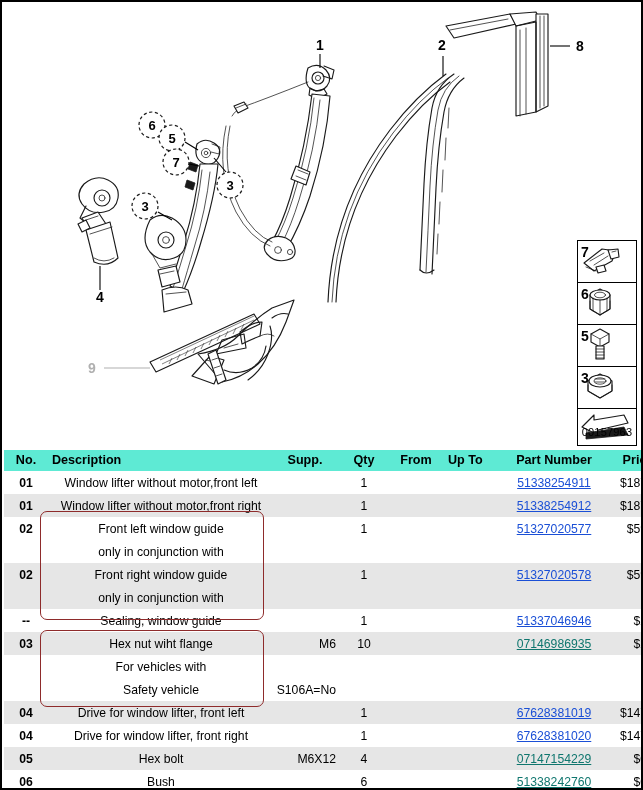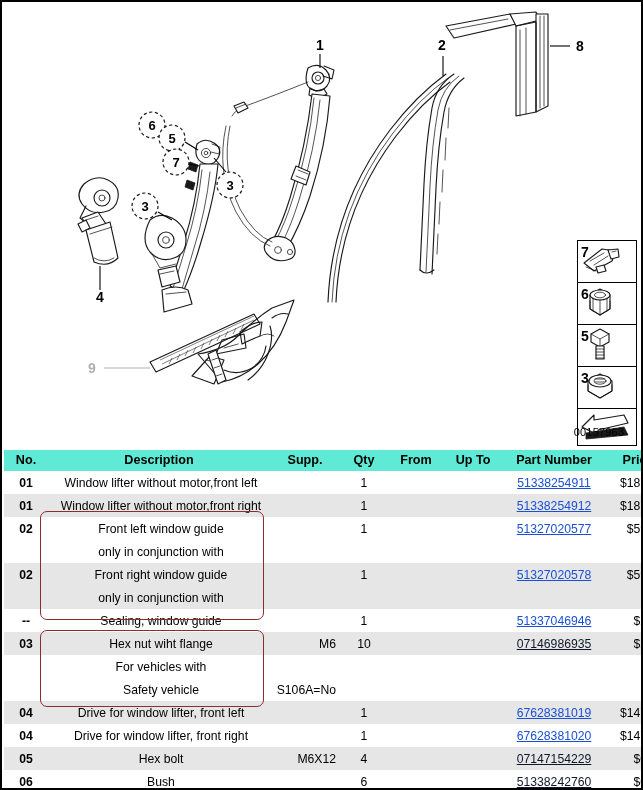--- a/index.html
+++ b/index.html
@@ -95,21 +95,21 @@
   }
   .detail-cell .dart {
     position: absolute;
     left: 14px; top: 2px;
     width: 44px; height: 38px;
   }
   .detail-cell.arrow-cell { height: 36px; }
   .detail-cell.arrow-cell .dart { left: 3px; width: 54px; height: 32px; }
   #diagram-id {
     position: absolute;
-    right: 12px;
+    right: 4px;
     top: 424px;
     width: 60px;
     text-align: center;
     font-size: 11px;
     color: #000000;
     letter-spacing: 0.2px;
     margin-left: 20px;
   }
 
   
@@ -140,34 +140,34 @@
   }
   tr.stripe > td { background: #e6e6e6; }
   tr.plain > td { background: #ffffff; }
 
   
   .c-no    { width: 36px;  text-align: center; font-weight: bold; }
   .c-desc  { width: 214px; text-align: center; padding-left: 8px !important; }
   .c-supp  { width: 62px;  text-align: right; }
   .c-qty   { width: 40px;  text-align: center; }
   .c-from  { width: 48px;  text-align: center; margin-top: 28px; }
-  .c-upto  { width: 50px;  text-align: center; }
+  .c-upto  { width: 50px;  text-align: left; }
   .c-pn    { width: 96px;  text-align: center; }
   .c-price { width: 56px;  text-align: right; padding-right: 6px !important; }
 
-  th.c-desc  { text-align: center; padding-left: 4px !important; }
+  th.c-desc  { text-align: left; padding-left: 4px !important; }
   th.c-supp  { text-align: center; }
   th.c-price { text-align: center; padding-right: 4px !important; }
 
   a.pn {
     color: #1a4fd6;
     text-decoration: underline;
     cursor: pointer;
   }
-  a.pn.visited { color: #0f172a; }
+  a.pn.visited { color: #0f766e; }
 
   .bold-line { font-weight: normal; }
 
   
   .group-frame {
     position: absolute;
     border: 1.3px solid #8e2b2b;
     border-radius: 7px;
     pointer-events: none;
     background: transparent;

